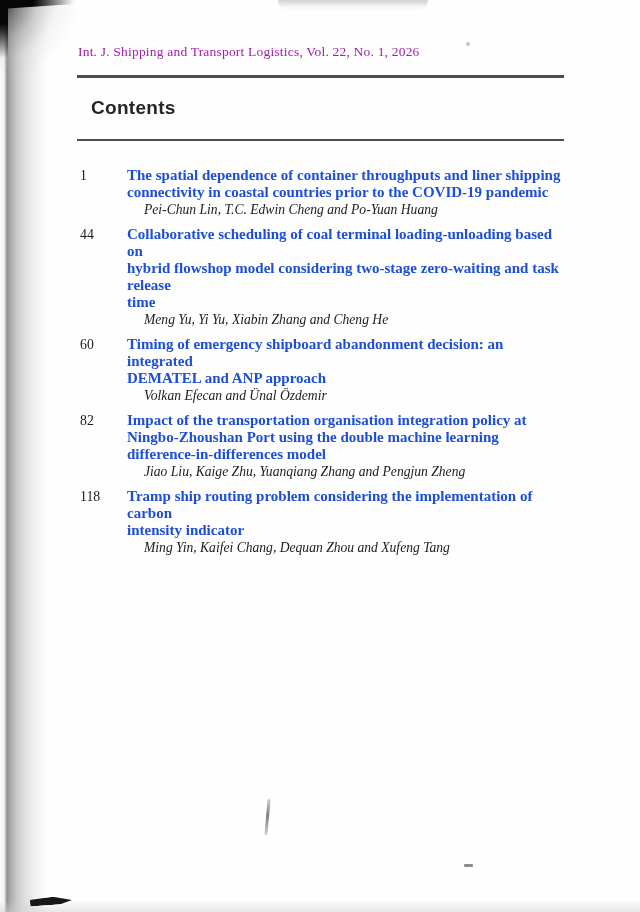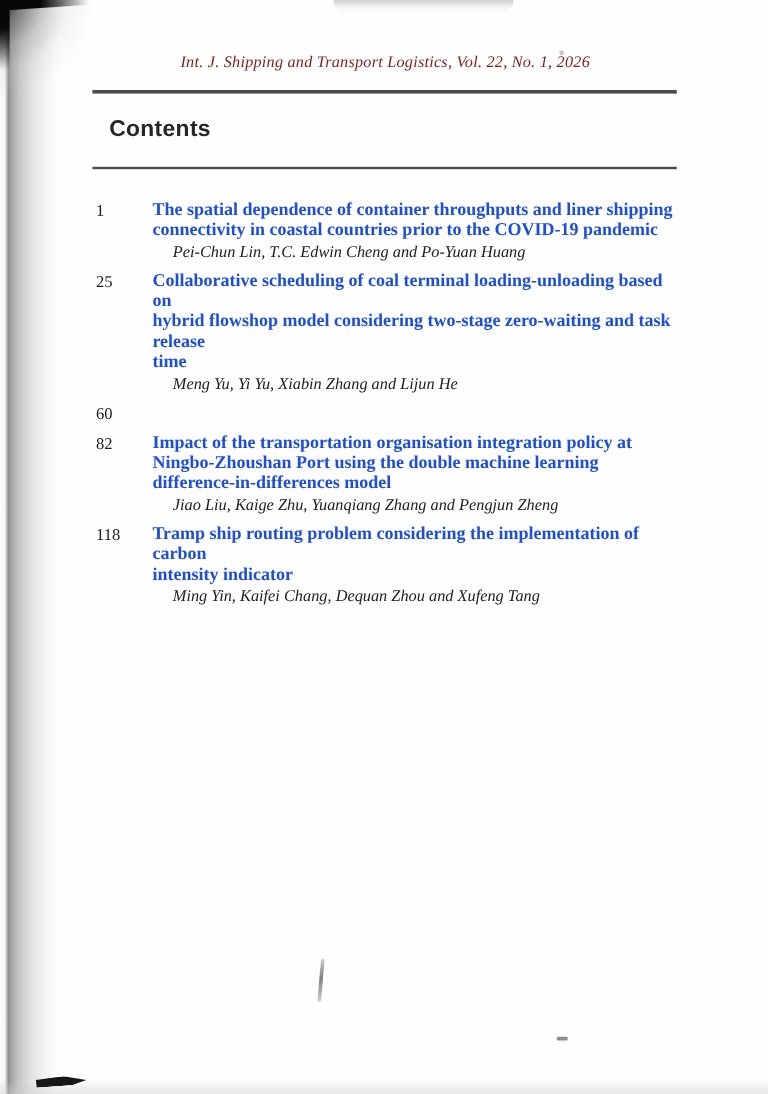--- a/index.html
+++ b/index.html
@@ -66,27 +66,25 @@
     position: absolute; left: 466px; top: 42px; width: 4px; height: 4px;
     background: #c2c2c2; border-radius: 50%;
   }
 
   
   .content {
     position: absolute; left: 78px; top: 44px; width: 486px;
     color: #1d1d1d;
   }
   .journal-line {
-    font-style: italic;
     font-size: 13.5px;
     line-height: 16px;
-    color: #7f1d1d;
+    color: #a21caf;
     letter-spacing: 0.2px;
     margin-bottom: 15px;
-    text-align: center;
   }
   .rule {
     height: 2.5px;
     background: #4c4c4c;
     margin-left: -1px;
   }
   .contents-heading {
     font-family: "Liberation Sans", sans-serif;
     font-weight: bold;
     font-size: 19px;
@@ -153,31 +151,36 @@
       <div class="toc-entry">
         <div class="toc-page">1</div>
         <div class="toc-body">
           <div class="toc-title">The spatial dependence of container throughputs and liner shipping
 connectivity in coastal countries prior to the COVID-19 pandemic</div>
           <div class="toc-authors">Pei-Chun Lin, T.C. Edwin Cheng and Po-Yuan Huang</div>
         </div>
       </div>
 
       <div class="toc-entry">
-        <div class="toc-page">25</div>
+        <div class="toc-page">44</div>
         <div class="toc-body">
           <div class="toc-title">Collaborative scheduling of coal terminal loading-unloading based on
 hybrid flowshop model considering two-stage zero-waiting and task release
 time</div>
-          <div class="toc-authors">Meng Yu, Yi Yu, Xiabin Zhang and Lijun He</div>
+          <div class="toc-authors">Meng Yu, Yi Yu, Xiabin Zhang and Cheng He</div>
         </div>
       </div>
 
       <div class="toc-entry">
         <div class="toc-page">60</div>
+        <div class="toc-body">
+          <div class="toc-title">Timing of emergency shipboard abandonment decision: an integrated
+DEMATEL and ANP approach</div>
+          <div class="toc-authors">Volkan Efecan and Ünal Özdemir</div>
+        </div>
       </div>
 
       <div class="toc-entry">
         <div class="toc-page">82</div>
         <div class="toc-body">
           <div class="toc-title">Impact of the transportation organisation integration policy at
 Ningbo-Zhoushan Port using the double machine learning
 difference-in-differences model</div>
           <div class="toc-authors">Jiao Liu, Kaige Zhu, Yuanqiang Zhang and Pengjun Zheng</div>
         </div>

